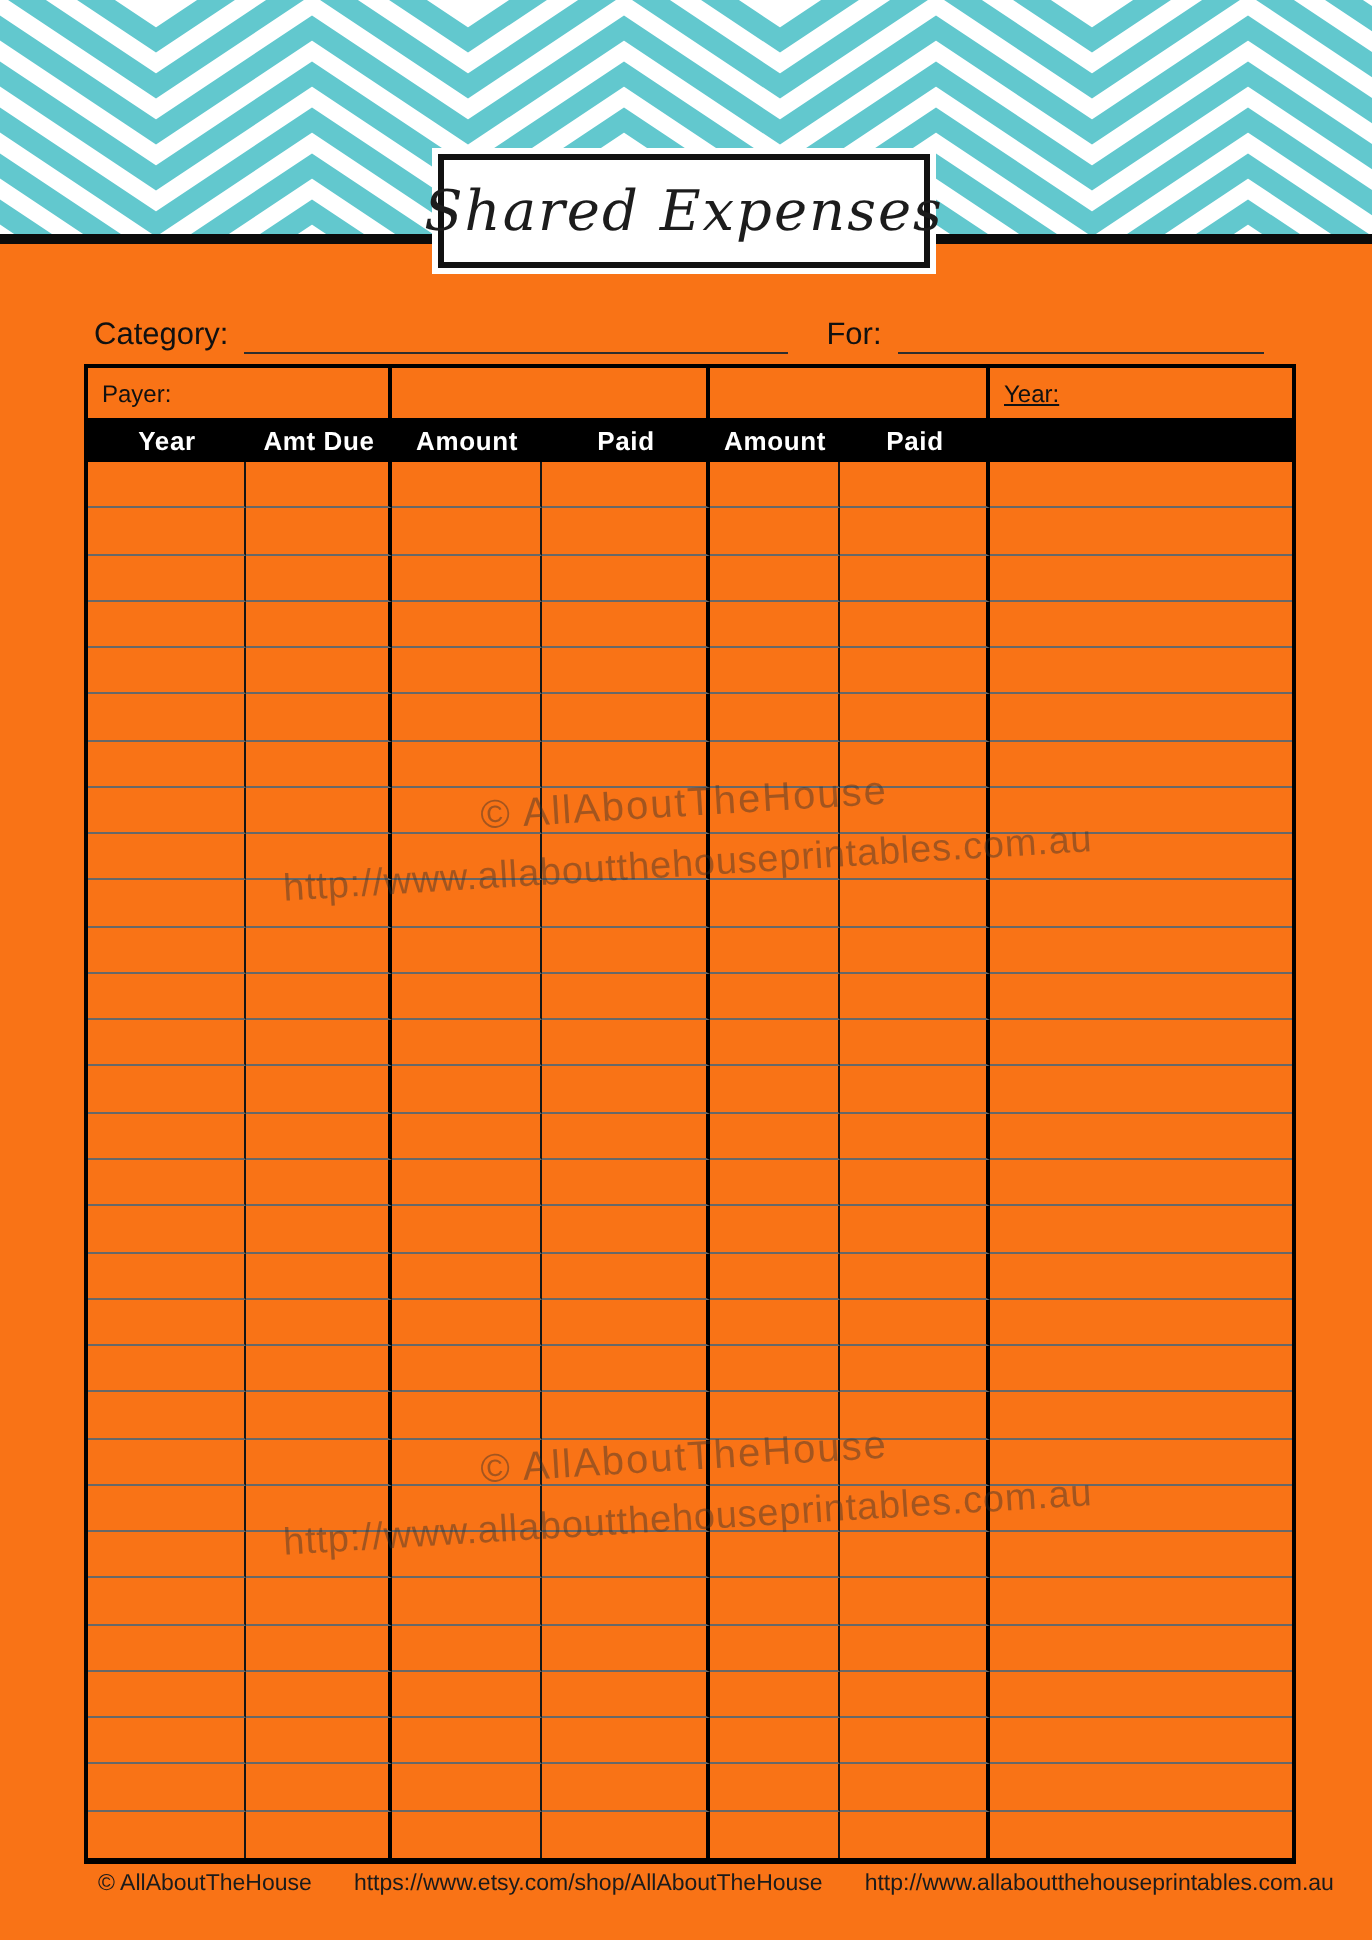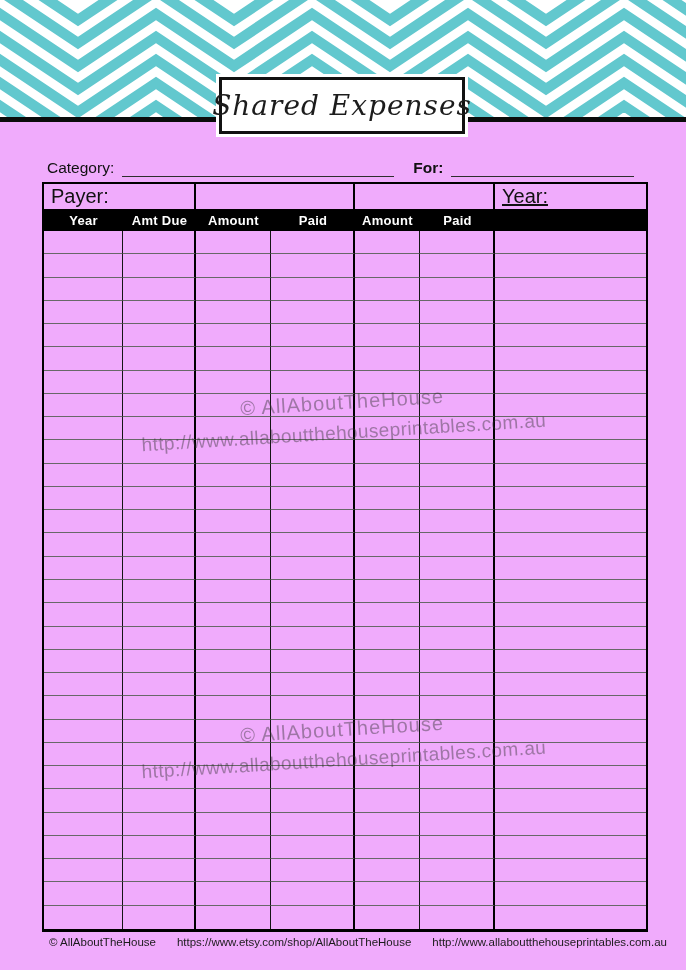--- a/index.html
+++ b/index.html
@@ -1,20 +1,20 @@
 <!DOCTYPE html>
 <html><head>
 <meta charset="utf-8">
 <style>
   html, body { margin: 0; padding: 0; background: #fff; }
   .page {
     position: relative;
     width: 686px;
     height: 970px;
-    background: #f0abfc;
+    background: #f97316;
     font-family: "Liberation Sans", sans-serif;
     overflow: hidden;
   }
 
   
   .chevron-wrap { position: absolute; top: 0; left: 0; width: 686px; height: 118px; }
   .black-line { position: absolute; top: 117px; left: 0; width: 686px; height: 5px; background: #0b0b0b; }
   .title-box {
     position: absolute; left: 219px; top: 77px; width: 240px; height: 51px;
     background: #fff; border: 3px solid #111; box-shadow: 0 0 0 3px #fff;
@@ -25,35 +25,35 @@
     font-size: 28px; color: #1c1c1c; letter-spacing: 1px; white-space: nowrap;
   }
 
   
   .category-row {
     position: absolute; top: 153px; left: 47px; width: 593px; height: 24px;
     display: flex; align-items: flex-end; font-size: 15.5px; color: #111; text-align: center;
   }
   .write-line { border-bottom: 1.4px solid #2e2e2e; height: 2px; }
   .line-category { width: 272px; margin-left: 8px; }
-  .for-label { margin-left: 19px; font-weight: bold; }
+  .for-label { margin-left: 19px; }
   .line-for { width: 183px; margin-left: 8px; }
 
   
   .tbl {
     position: absolute; top: 182px; left: 42px; width: 602px;
     border: 2px solid #000; border-bottom-width: 3px; background: transparent;
   }
   .payer-row {
     display: grid; grid-template-columns: 152px 159px 140px 151px; height: 25px;
   }
   .payer-cell {
     box-sizing: border-box; border-right: 2.5px solid #000;
     display: flex; align-items: center; padding-left: 7px;
-    font-size: 20px; color: #111;
+    font-size: 12px; color: #111;
   }
   .payer-cell.pc-last { border-right: none; text-decoration: underline; }
   .head-row {
     display: grid; grid-template-columns: 79px 73px 75px 84px 65px 75px 151px;
     height: 22px; background: #000; color: #fff;
   }
   .head-cell {
     display: flex; align-items: center; justify-content: center;
     font-size: 13px; font-weight: bold; letter-spacing: 0.3px;
   }

